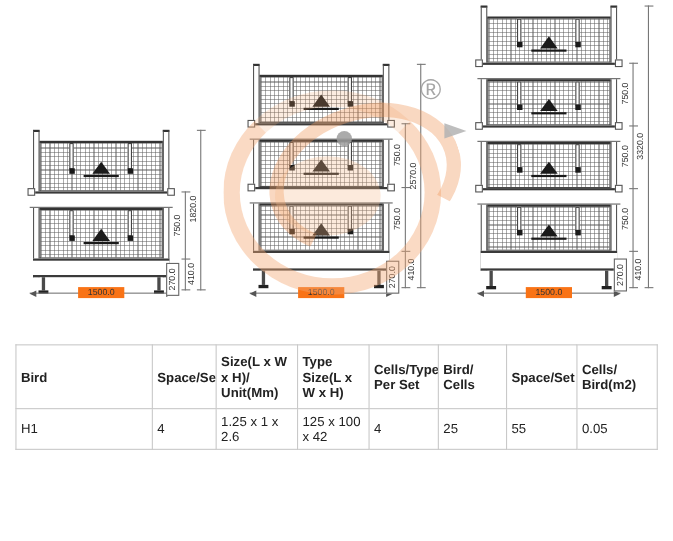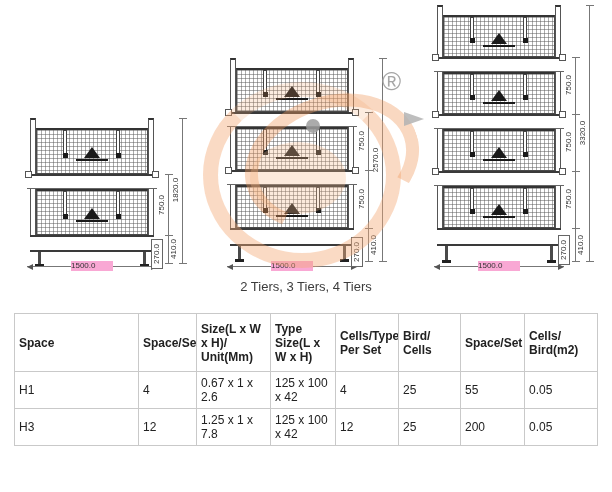--- a/index.html
+++ b/index.html
@@ -25,21 +25,21 @@
 
   
   .vdim{position:absolute;width:0;border-left:1px solid #777;}
   .vdim .tick{position:absolute;left:-4px;width:8px;height:1px;background:#777;}
   .vlabel{position:absolute;width:40px;text-align:center;font-size:8px;line-height:10px;color:#333;transform:rotate(-90deg);white-space:nowrap;}
   .vlabel.boxed{width:28px;background:#fff;border:1px solid #666;}
   .hdim{position:absolute;border-top:1px solid #777;height:0;}
   .hdim::before,.hdim::after{content:"";position:absolute;top:-3px;width:0;height:0;border-top:3px solid transparent;border-bottom:3px solid transparent;}
   .hdim::before{left:0;border-right:6px solid #555;}
   .hdim::after{right:0;border-left:6px solid #555;}
-  .hlabel{position:absolute;left:0;right:0;margin:auto;top:-6px;width:42px;background:#f9a8d4;font-size:8px;line-height:10px;color:#333;}
+  .hlabel{position:absolute;left:0;right:0;margin:auto;top:-6px;width:42px;background:#f97316;font-size:8px;line-height:10px;text-align:center;color:#333;}
 
   
   .wm{position:absolute;pointer-events:none;z-index:5;}
   #wm-ring1{left:203px;top:82px;width:168px;height:156px;border:15px solid rgba(243,168,115,.42);border-top-color:rgba(243,168,115,.22);border-radius:50%;}
   #wm-ring2{left:243px;top:96px;width:152px;height:106px;border:13px solid rgba(240,152,92,.38);border-bottom-color:transparent;border-radius:50%;transform:rotate(-18deg);}
   #wm-blob{left:250px;top:142px;width:96px;height:72px;background:rgba(245,185,140,.30);border-radius:50%;}
   #wm-dot{left:306px;top:119px;width:14px;height:14px;background:#9c9c9c;border-radius:50%;opacity:.85;}
   #wm-tail{left:404px;top:112px;width:0;height:0;border-top:7px solid transparent;border-bottom:7px solid transparent;border-left:20px solid #b3b3b3;opacity:.85;}
   #wm-reg{left:382px;top:68px;font-size:26px;line-height:1;color:#a6a6a6;}
 
@@ -196,62 +196,51 @@
     <span class="vlabel" style="left:126px;top:123px;">3320.0</span>
   </div>
 
   <div class="wm" id="wm-ring1"></div>
   <div class="wm" id="wm-ring2"></div>
   <div class="wm" id="wm-blob"></div>
   <div class="wm" id="wm-dot"></div>
   <div class="wm" id="wm-tail"></div>
   <div class="wm" id="wm-reg">®</div>
 
-  <div class="caption">2 Tiers, 3 Tiers, 4 Tiers</div>
 
   <table class="spec-table">
     <colgroup>
       <col style="width:124px;">
         <col style="width:58px;">
         <col style="width:74px;">
         <col style="width:65px;">
       <col style="width:63px;">
         <col style="width:62px;">
         <col style="width:64px;">
         <col style="width:73px;">
     </colgroup>
     <thead>
       <tr>
-        <th>Space</th>
+        <th>Bird</th>
         <th>Space/Set</th>
         <th>Size(L x W x H)/ Unit(Mm)</th>
         <th>Type Size(L x W x H)</th>
         <th>Cells/Type Per Set</th>
         <th>Bird/ Cells</th>
         <th>Space/Set</th>
         <th>Cells/ Bird(m2)</th>
       </tr>
     </thead>
     <tbody>
       <tr>
         <td>H1</td>
         <td>4</td>
-        <td>0.67 x 1 x 2.6</td>
+        <td>1.25 x 1 x 2.6</td>
         <td>125 x 100 x 42</td>
         <td>4</td>
         <td>25</td>
         <td>55</td>
         <td>0.05</td>
       </tr>
-      <tr>
-        <td>H3</td>
-        <td>12</td>
-        <td>1.25 x 1 x 7.8</td>
-        <td>125 x 100 x 42</td>
-        <td>12</td>
-        <td>25</td>
-        <td>200</td>
-        <td>0.05</td>
-      </tr>
     </tbody>
   </table>
 
 </div>
 
 </body></html>

